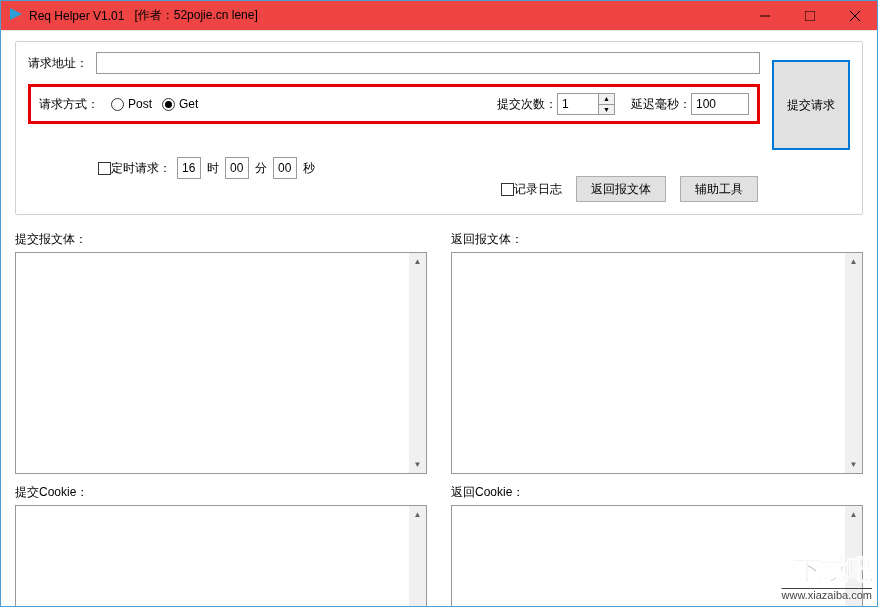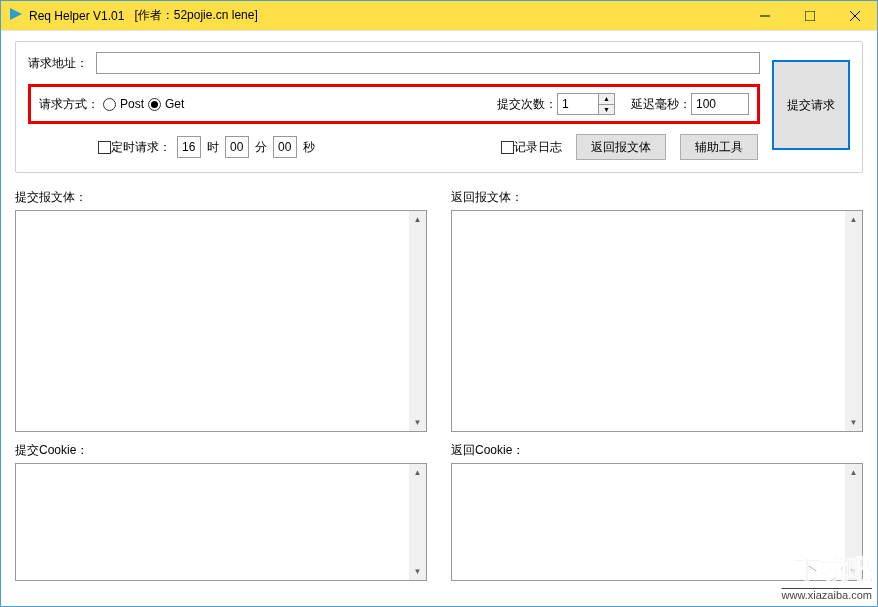--- a/index.html
+++ b/index.html
@@ -10,21 +10,21 @@
       width: 878px;
       height: 607px;
       overflow: hidden;
       border: 1px solid #4b9fd5;
     }
     .titlebar {
       height: 30px;
       display: flex;
       align-items: center;
       border-bottom: 1px solid #e5e5e5;
-      background: #fde047;
+      background: #ef4444;
     }
     .titlebar .icon {
       margin-left: 8px;
       margin-right: 6px;
     }
     .titlebar .title {
       color: #000;
       font-size: 12px;
     }
     .titlebar .author {
@@ -67,22 +67,22 @@
     .highlight-row {
       border: 3px solid #e80000;
       padding: 6px 8px;
       display: flex;
       align-items: center;
       margin-bottom: 10px;
     }
     .radio-group {
       display: flex;
       align-items: center;
-      gap: 4px;
-      margin-left: 4px;
+      gap: 10px;
+      margin-left: 12px;
     }
     .radio {
       display: flex;
       align-items: center;
       gap: 4px;
       cursor: pointer;
     }
     .radio .circle {
       width: 13px; height: 13px;
       border: 1px solid #333;
@@ -236,21 +236,21 @@
       -webkit-text-stroke: 1px #fff;
       text-shadow: 0 0 2px #fff;
       letter-spacing: -2px;
     }
     .watermark .wm-bottom {
       font-size: 11px;
       color: #222;
       text-shadow: 0 0 2px #fff;
       text-decoration: overline;
     }
-    .row3-right { display: flex; align-items: center; gap: 14px; margin-left: auto; margin-right: 2px;}
+    .row3-right { display: flex; align-items: center; gap: 14px; margin-left: auto; margin-right: 2px; margin-top: 42px;}
   </style>
 </head>
 <body>
 
 <div class="titlebar">
   <span class="icon">
     <svg width="14" height="14" viewBox="0 0 14 14">
       <polygon points="1,1 13,7 1,13" fill="#2a9fd6"></polygon>
     </svg>
   </span>

